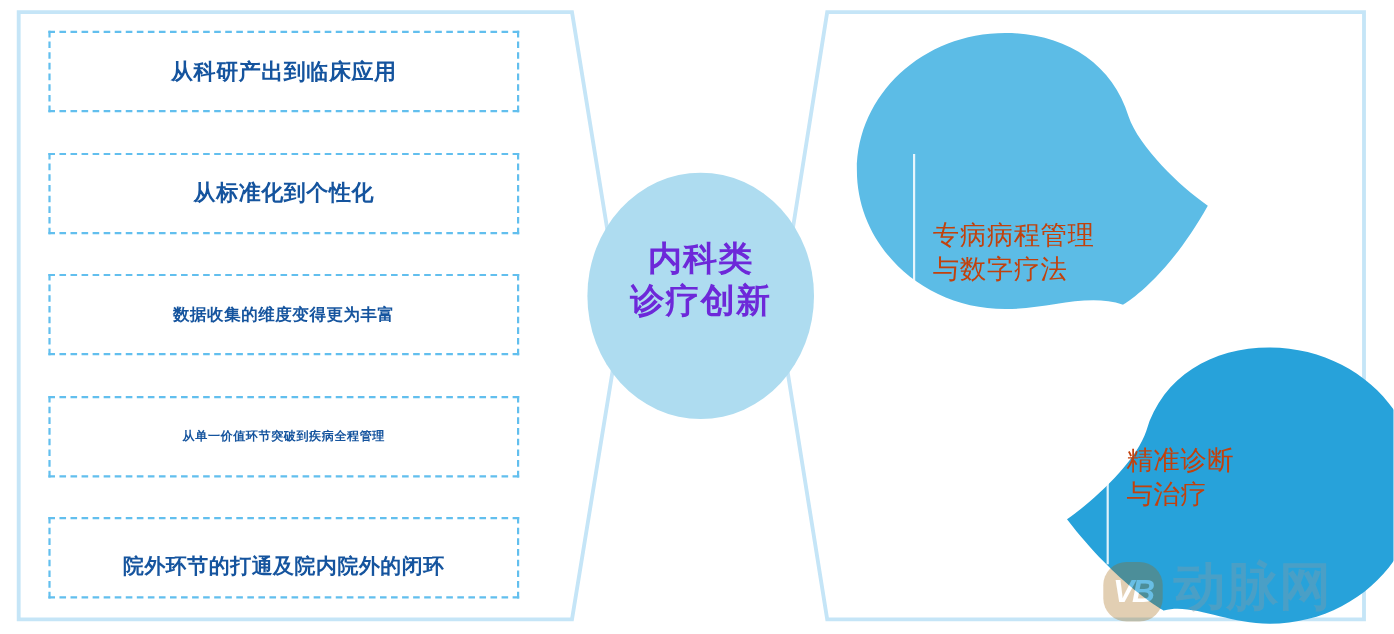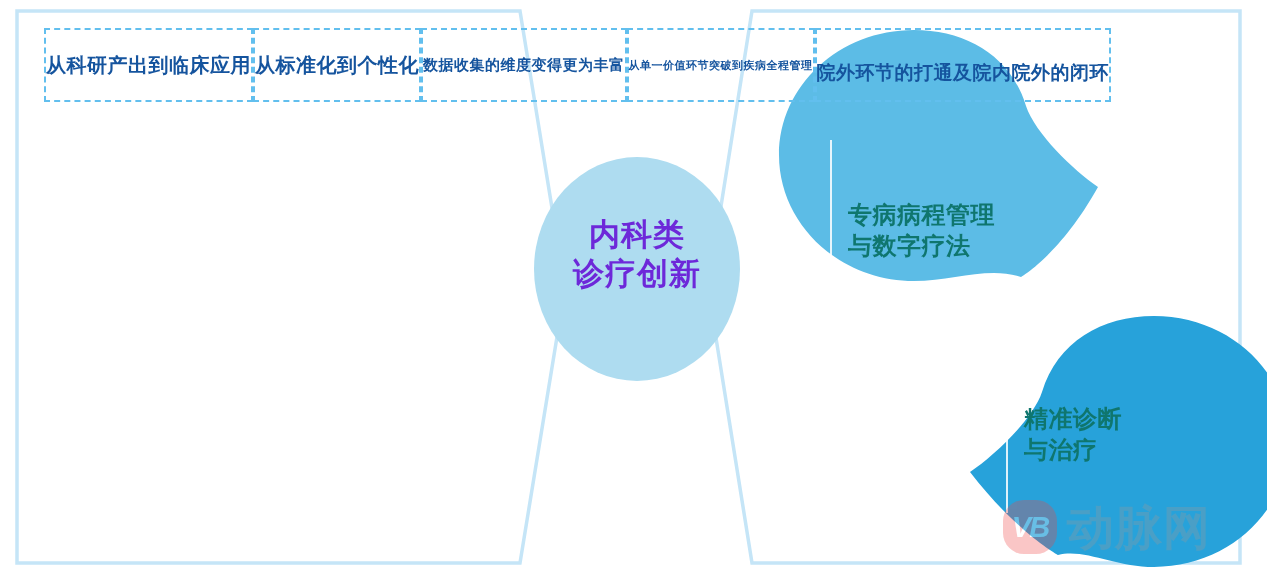--- a/index.html
+++ b/index.html
@@ -18,21 +18,21 @@
   #frame {
     position:absolute; left:0; top:0;
     width:1267px; height:576px;
   }
   
   #left-panel {
     position:absolute;
     left:44px; top:28px;
     width:428px; height:516px;
     display:flex;
-    flex-direction:row;
+    flex-direction:column;
     justify-content:space-between;
     align-items:stretch;
   }
   .dashed-box {
     height:74px;
     border:2.5px dashed #62BFEE;
     display:flex;
     align-items:center;
     justify-content:center;
     background:transparent;
@@ -79,50 +79,51 @@
     text-align:center;
     opacity:0.95;
   }
   .drop-sep {
     width:2px;
     background:#ffffff;
     opacity:0.85;
     margin:0 16px;
   }
   .drop-title {
-    color:#0f766e;
+    color:#c2410c;
     font-size:24px;
-    font-weight:bold;
+    font-weight:normal;
     line-height:1.3;
     white-space:nowrap;
     letter-spacing:0.5px;
   }
   #drop1-content { left:772px; top:152px; }
   #drop1-content .drop-sep { height:168px; margin-top:-12px; }
   #drop2-content { left:948px; top:355px; }
   #drop2-content .drop-sep { height:168px; margin-top:-10px; }
 
   
   #watermark {
     position:absolute;
     left:1003px; top:500px;
     display:flex; align-items:center;
     opacity:0.30;
     pointer-events:none;
   }
   #watermark .wm-badge {
     width:54px; height:54px;
-    background:#ef4444;
+    background:#a16207;
     border-radius:21px;
     color:#ffffff;
     font-size:29px;
     font-weight:bold;
     font-style:italic;
     display:flex; align-items:center; justify-content:center;
     letter-spacing:-2px;
+    margin-top:11px;
   }
   #watermark .wm-text {
     margin-left:10px;
     color:#9a9a9a;
     font-size:47px;
     font-weight:bold;
     line-height:1;
     letter-spacing:1px;
     text-align:right;
   }

